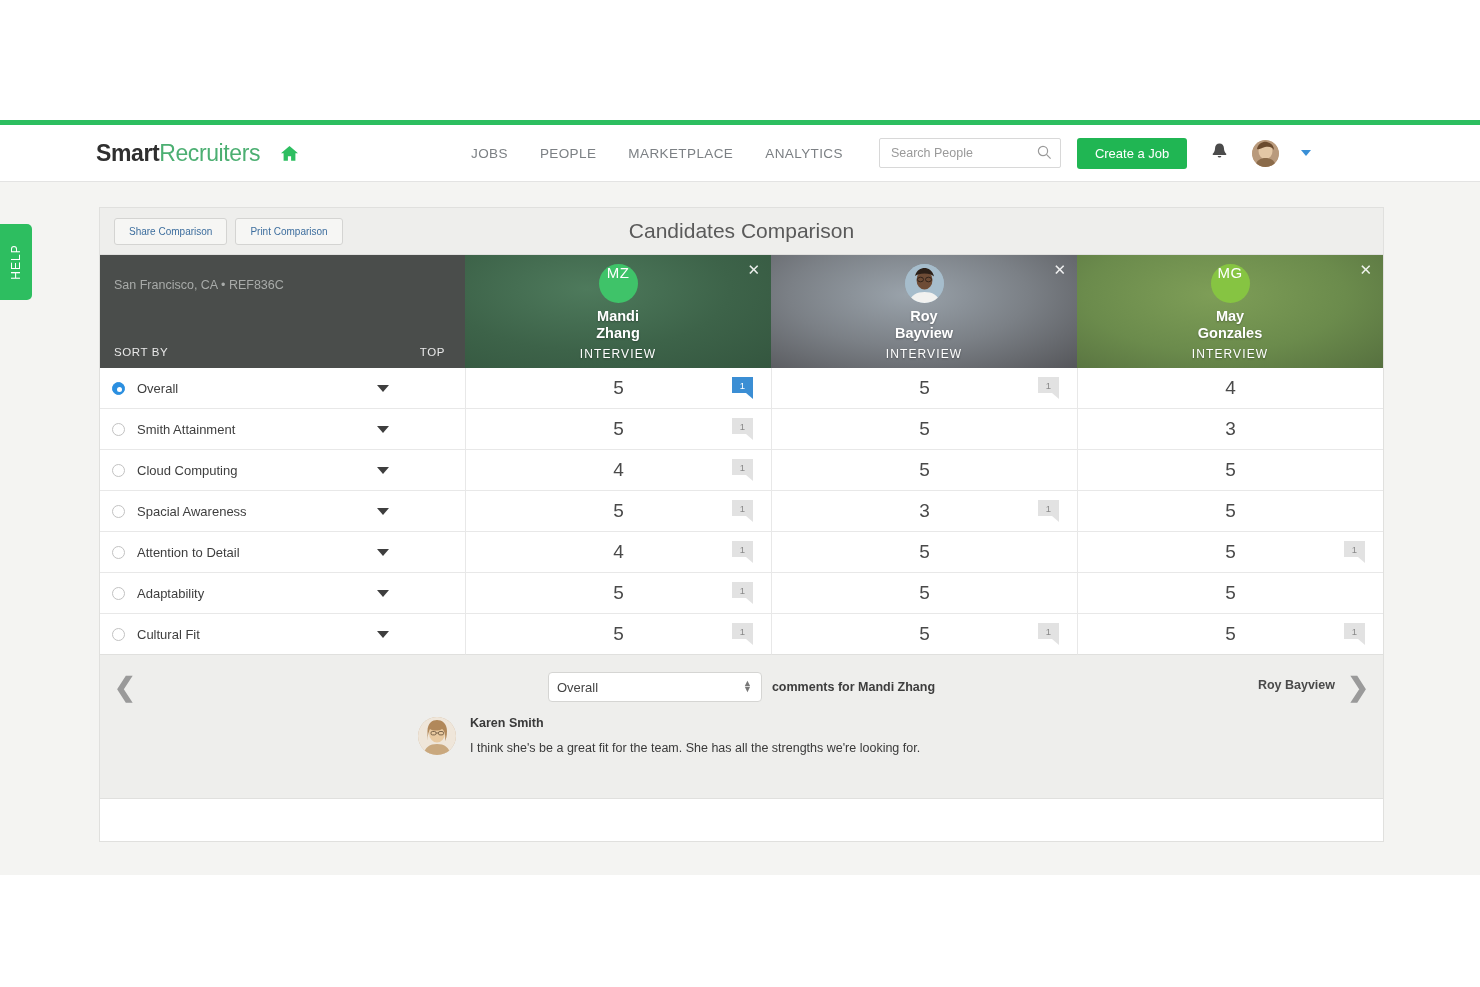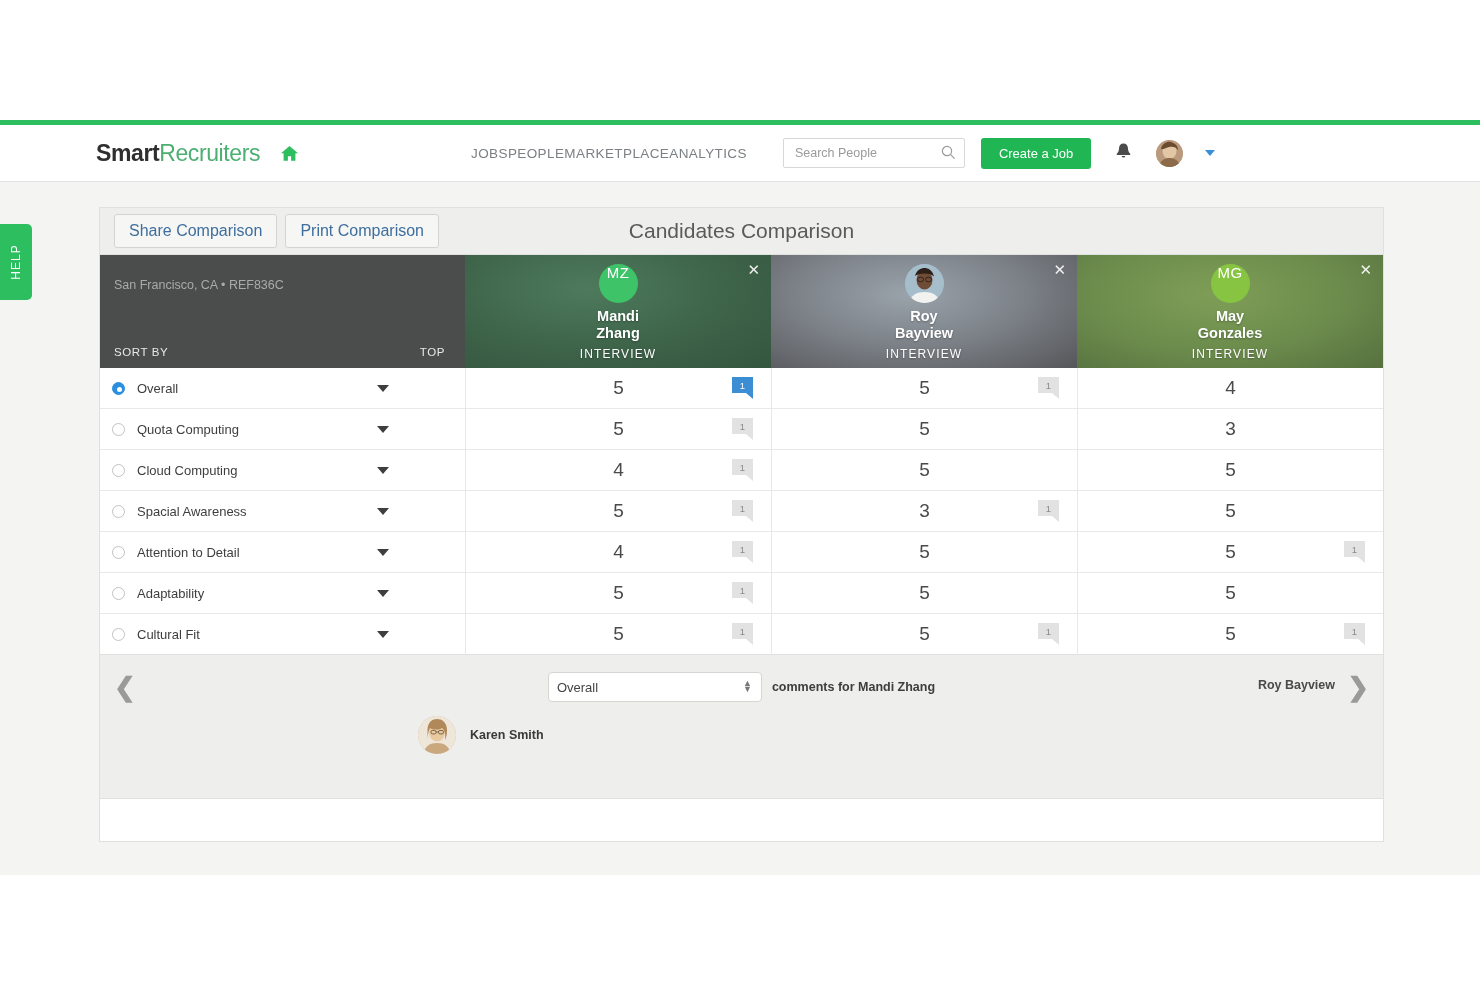--- a/index.html
+++ b/index.html
@@ -46,20 +46,21 @@
     letter-spacing: -0.4px;
     white-space: nowrap;
   }
   .brand-smart { color: #2f2f2f; }
   .brand-recruiters { color: #4CAF72; font-weight: normal; }
   .home-icon { display: inline-flex; align-items: center; }
 
   .nav-links {
     display: flex;
     align-items: center;
+    gap: 32px;
     margin-left: 172px;
   }
   .nav-link {
     font-size: 13.5px;
     color: #7c8084;
     letter-spacing: 0.4px;
     text-decoration: none;
     cursor: pointer;
     white-space: nowrap;
   }
@@ -162,21 +163,21 @@
     display: flex;
     align-items: center;
     padding: 0 14px;
   }
   .btn-group { display: flex; gap: 8px; }
   .ghost-btn {
     background: #f6f6f4;
     border: 1px solid #d4d4d2;
     border-radius: 3px;
     color: #3d6e9e;
-    font-size: 16px;
+    font-size: 10px;
     font-family: "Liberation Sans", sans-serif;
     padding: 7px 14px;
     cursor: pointer;
     white-space: nowrap;
   }
   .comp-title {
     position: absolute;
     left: 0; right: 0;
     text-align: center;
     font-size: 21px;
@@ -460,21 +461,21 @@
           </div>
         </div>
 
         <div class="crit-row">
           <span class="radio on"></span>
           <span class="crit-label">Overall</span>
           <span class="chev"></span>
         </div>
         <div class="crit-row">
           <span class="radio"></span>
-          <span class="crit-label">Quota Computing</span>
+          <span class="crit-label">Smith Attainment</span>
           <span class="chev"></span>
         </div>
         <div class="crit-row">
           <span class="radio"></span>
           <span class="crit-label">Cloud Computing</span>
           <span class="chev"></span>
         </div>
         <div class="crit-row">
           <span class="radio"></span>
           <span class="crit-label">Spacial Awareness</span>
@@ -644,20 +645,21 @@
             <path d="M5 38 c2-8 7-11 14-11 s12 3 14 11 z" fill="#c9a87e"></path>
             <ellipse cx="19" cy="16" rx="8" ry="9.5" fill="#e8c9a0"></ellipse>
             <path d="M9.5 14 c0-8 5-11 9.5-11 s10 3 10 11 c0 5-1 8-2 10 c1-7-1-11-3-12 c-3 2-9 2-12 0 c-1 2-2.5 6-2.5 12 z" fill="#b1885a"></path>
             <rect x="13" y="14.5" width="5" height="3.4" rx="1.4" fill="none" stroke="#6f5a42" stroke-width="0.9"></rect>
             <rect x="20.5" y="14.5" width="5" height="3.4" rx="1.4" fill="none" stroke="#6f5a42" stroke-width="0.9"></rect>
             <line x1="18" y1="16" x2="20.5" y2="16" stroke="#6f5a42" stroke-width="0.9"></line>
           </svg>
         </div>
         <div>
           <div class="cmt-author">Karen Smith</div>
+          <div class="cmt-text">I think she's be a great fit for the team. She has all the strengths we're looking for.</div>
         </div>
       </div>
     </div>
 
     <div class="footer-strip"></div>
   </div>
 
   <div class="bottom-blank"></div>
 </div>
 

